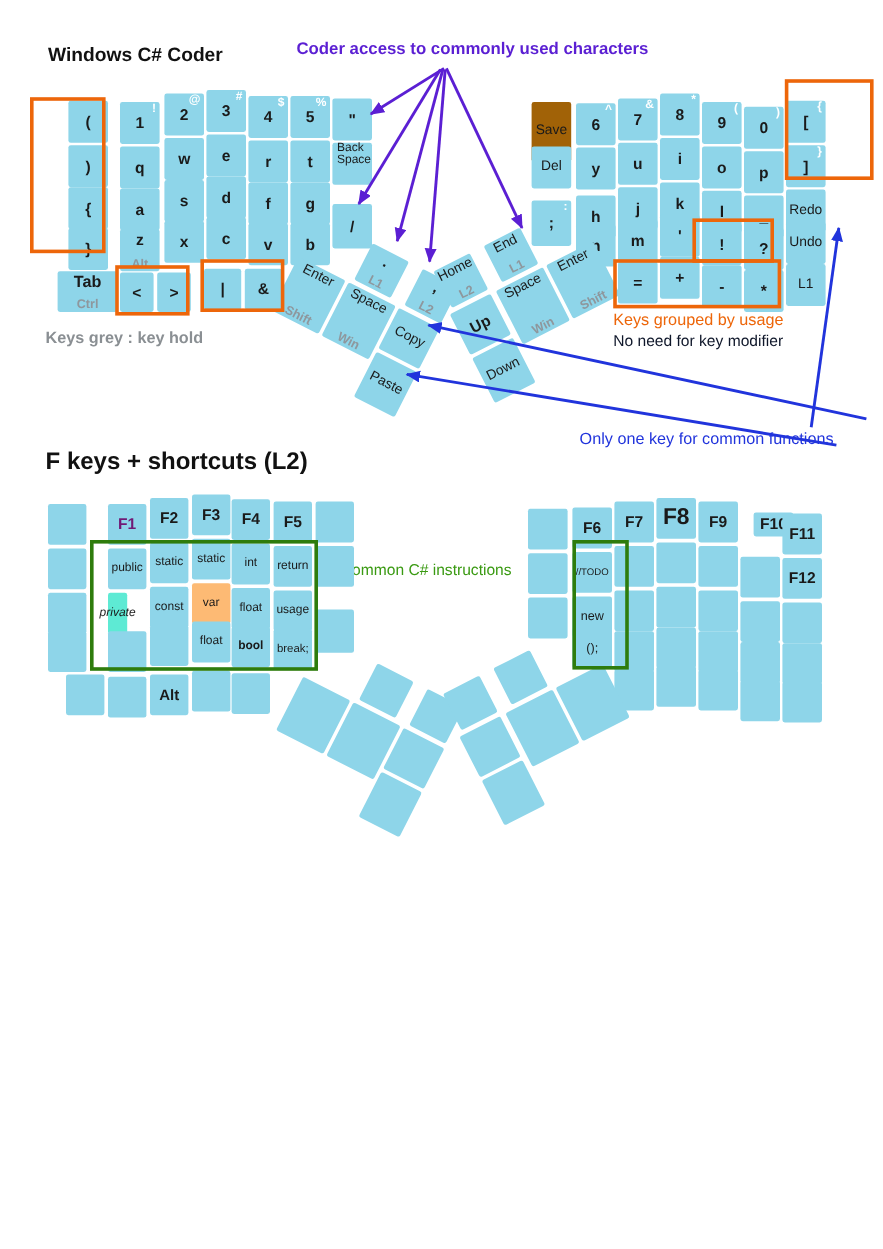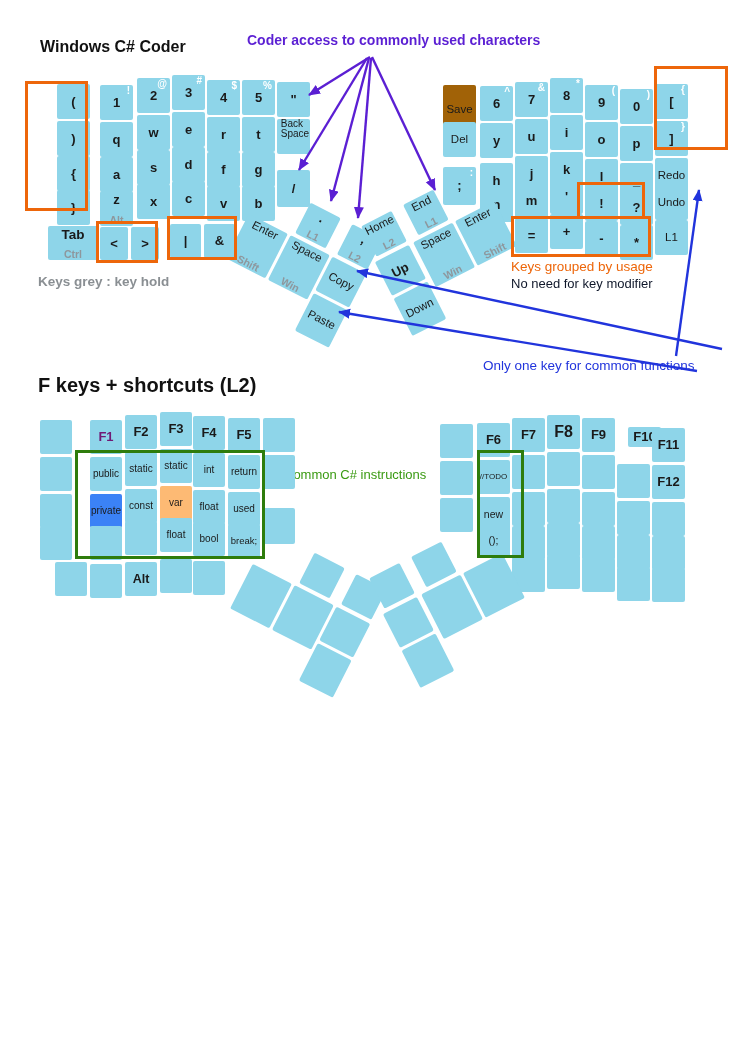--- a/index.html
+++ b/index.html
@@ -275,43 +275,43 @@
           <span class="klabel" style="font-size: 10px; font-weight: 400; color: rgb(26, 26, 26);">static</span>
         </div>
         <div class="key" style="left: 193px; top: 453px; width: 32px; height: 34px; background: rgb(142, 213, 233);">
           <span class="klabel" style="font-size: 10px; font-weight: 400; color: rgb(26, 26, 26);">int</span>
         </div>
         <div class="key" style="left: 228px; top: 455px; width: 32px; height: 34px; background: rgb(142, 213, 233);">
           <span class="klabel" style="font-size: 10px; font-weight: 400; color: rgb(26, 26, 26);">return</span>
         </div>
         <div class="key" style="left: 263px; top: 455px; width: 32px; height: 34px; background: rgb(142, 213, 233);"></div>
         <div class="key" style="left: 40px; top: 494px; width: 32px; height: 34px; background: rgb(142, 213, 233);"></div>
-        <div class="key" style="left: 90px; top: 494px; width: 32px; height: 34px; background: #3b82f6;">
+        <div class="key" style="left: 90px; top: 494px; width: 16px; height: 34px; background: #5eead4; font-style: italic;">
           <span class="klabel" style="font-size: 10px; font-weight: 400; color: rgb(26, 26, 26);">private</span>
         </div>
         <div class="key" style="left: 125px; top: 489px; width: 32px; height: 34px; background: rgb(142, 213, 233);">
           <span class="klabel" style="font-size: 10px; font-weight: 400; color: rgb(26, 26, 26);">const</span>
         </div>
         <div class="key" style="left: 160px; top: 486px; width: 32px; height: 34px; background: #fdba74;">
           <span class="klabel" style="font-size: 10px; font-weight: 400; color: rgb(26, 26, 26);">var</span>
         </div>
         <div class="key" style="left: 193px; top: 490px; width: 32px; height: 34px; background: rgb(142, 213, 233);">
           <span class="klabel" style="font-size: 10px; font-weight: 400; color: rgb(26, 26, 26);">float</span>
         </div>
         <div class="key" style="left: 228px; top: 492px; width: 32px; height: 34px; background: rgb(142, 213, 233);">
-          <span class="klabel" style="font-size: 10px; font-weight: 400; color: rgb(26, 26, 26);">used</span>
+          <span class="klabel" style="font-size: 10px; font-weight: 400; color: rgb(26, 26, 26);">usage</span>
         </div>
         <div class="key" style="left: 40px; top: 526px; width: 32px; height: 34px; background: rgb(142, 213, 233);"></div>
         <div class="key" style="left: 90px; top: 526px; width: 32px; height: 34px; background: rgb(142, 213, 233);"></div>
         <div class="key" style="left: 125px; top: 521px; width: 32px; height: 34px; background: rgb(142, 213, 233);"></div>
         <div class="key" style="left: 160px; top: 518px; width: 32px; height: 34px; background: rgb(142, 213, 233);">
           <span class="klabel" style="font-size: 10px; font-weight: 400; color: rgb(26, 26, 26);">float</span>
         </div>
         <div class="key" style="left: 193px; top: 522px; width: 32px; height: 34px; background: rgb(142, 213, 233);">
-          <span class="klabel" style="font-size: 10px; font-weight: 400; color: rgb(26, 26, 26);">bool</span>
+          <span class="klabel" style="font-size: 10px; font-weight: 700; color: rgb(26, 26, 26);">bool</span>
         </div>
         <div class="key" style="left: 228px; top: 524px; width: 32px; height: 34px; background: rgb(142, 213, 233);">
           <span class="klabel" style="font-size: 9.5px; font-weight: 400; color: rgb(26, 26, 26);">break;</span>
         </div>
         <div class="key" style="left: 263px; top: 508px; width: 32px; height: 36px; background: rgb(142, 213, 233);"></div>
         <div class="key" style="left: 55px; top: 562px; width: 32px; height: 34px; background: rgb(142, 213, 233);"></div>
         <div class="key" style="left: 90px; top: 564px; width: 32px; height: 34px; background: rgb(142, 213, 233);"></div>
         <div class="key" style="left: 125px; top: 562px; width: 32px; height: 34px; background: rgb(142, 213, 233);">
           <span class="klabel" style="font-size: 12.5px; font-weight: 600; color: rgb(26, 26, 26);">Alt</span>
         </div>
@@ -320,21 +320,21 @@
       </div>
       <div>
         <div class="key" style="left: 440px; top: 424px; width: 33px; height: 34px; background: rgb(142, 213, 233);"></div>
         <div class="key" style="left: 477px; top: 423px; width: 33px; height: 34px; background: rgb(142, 213, 233);">
           <span class="klabel" style="font-size: 13px; font-weight: 700; color: rgb(26, 26, 26);">F6</span>
         </div>
         <div class="key" style="left: 512px; top: 418px; width: 33px; height: 34px; background: rgb(142, 213, 233);">
           <span class="klabel" style="font-size: 13px; font-weight: 700; color: rgb(26, 26, 26);">F7</span>
         </div>
         <div class="key" style="left: 547px; top: 415px; width: 33px; height: 34px; background: rgb(142, 213, 233);">
-          <span class="klabel" style="font-size: 16px; font-weight: 700; color: rgb(26, 26, 26);">F8</span>
+          <span class="klabel" style="font-size: 19px; font-weight: 700; color: rgb(26, 26, 26);">F8</span>
         </div>
         <div class="key" style="left: 582px; top: 418px; width: 33px; height: 34px; background: rgb(142, 213, 233);">
           <span class="klabel" style="font-size: 13px; font-weight: 700; color: rgb(26, 26, 26);">F9</span>
         </div>
         <div class="key" style="left: 617px; top: 427px; width: 33px; height: 20px; background: rgb(142, 213, 233); margin-left: 11px;">
           <span class="klabel" style="font-size: 13px; font-weight: 700; color: rgb(26, 26, 26);">F10</span>
         </div>
         <div class="key" style="left: 652px; top: 428px; width: 33px; height: 34px; background: rgb(142, 213, 233);">
           <span class="klabel" style="font-size: 13px; font-weight: 700; color: rgb(26, 26, 26);">F11</span>
         </div>

